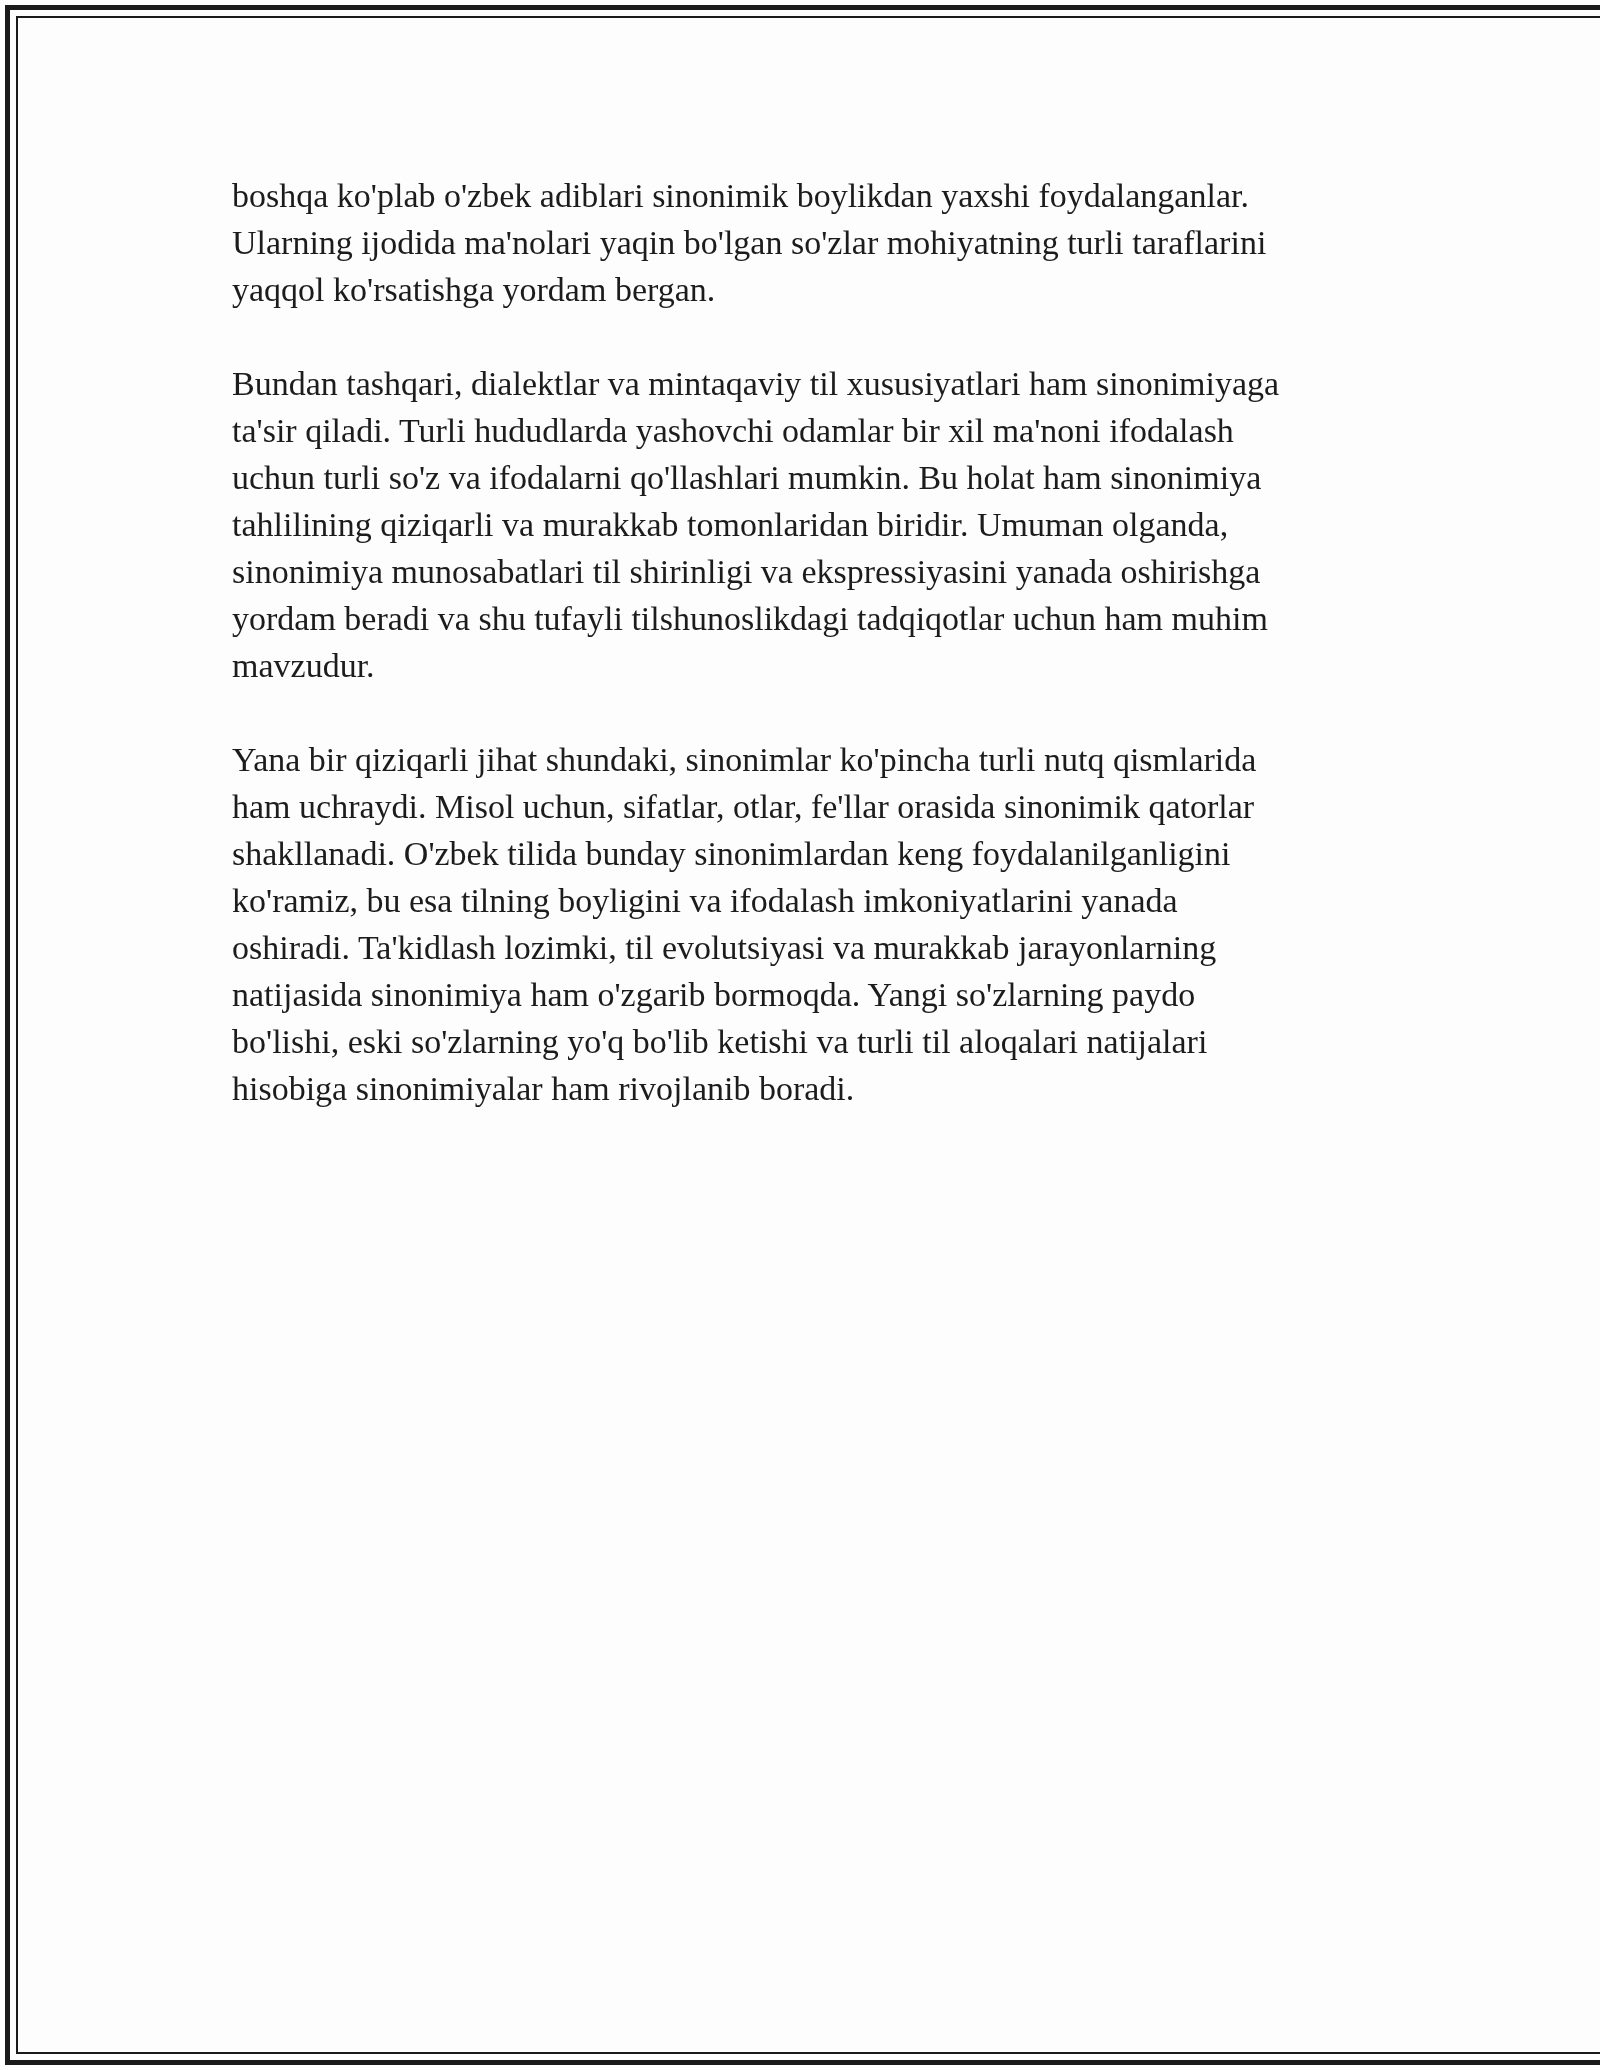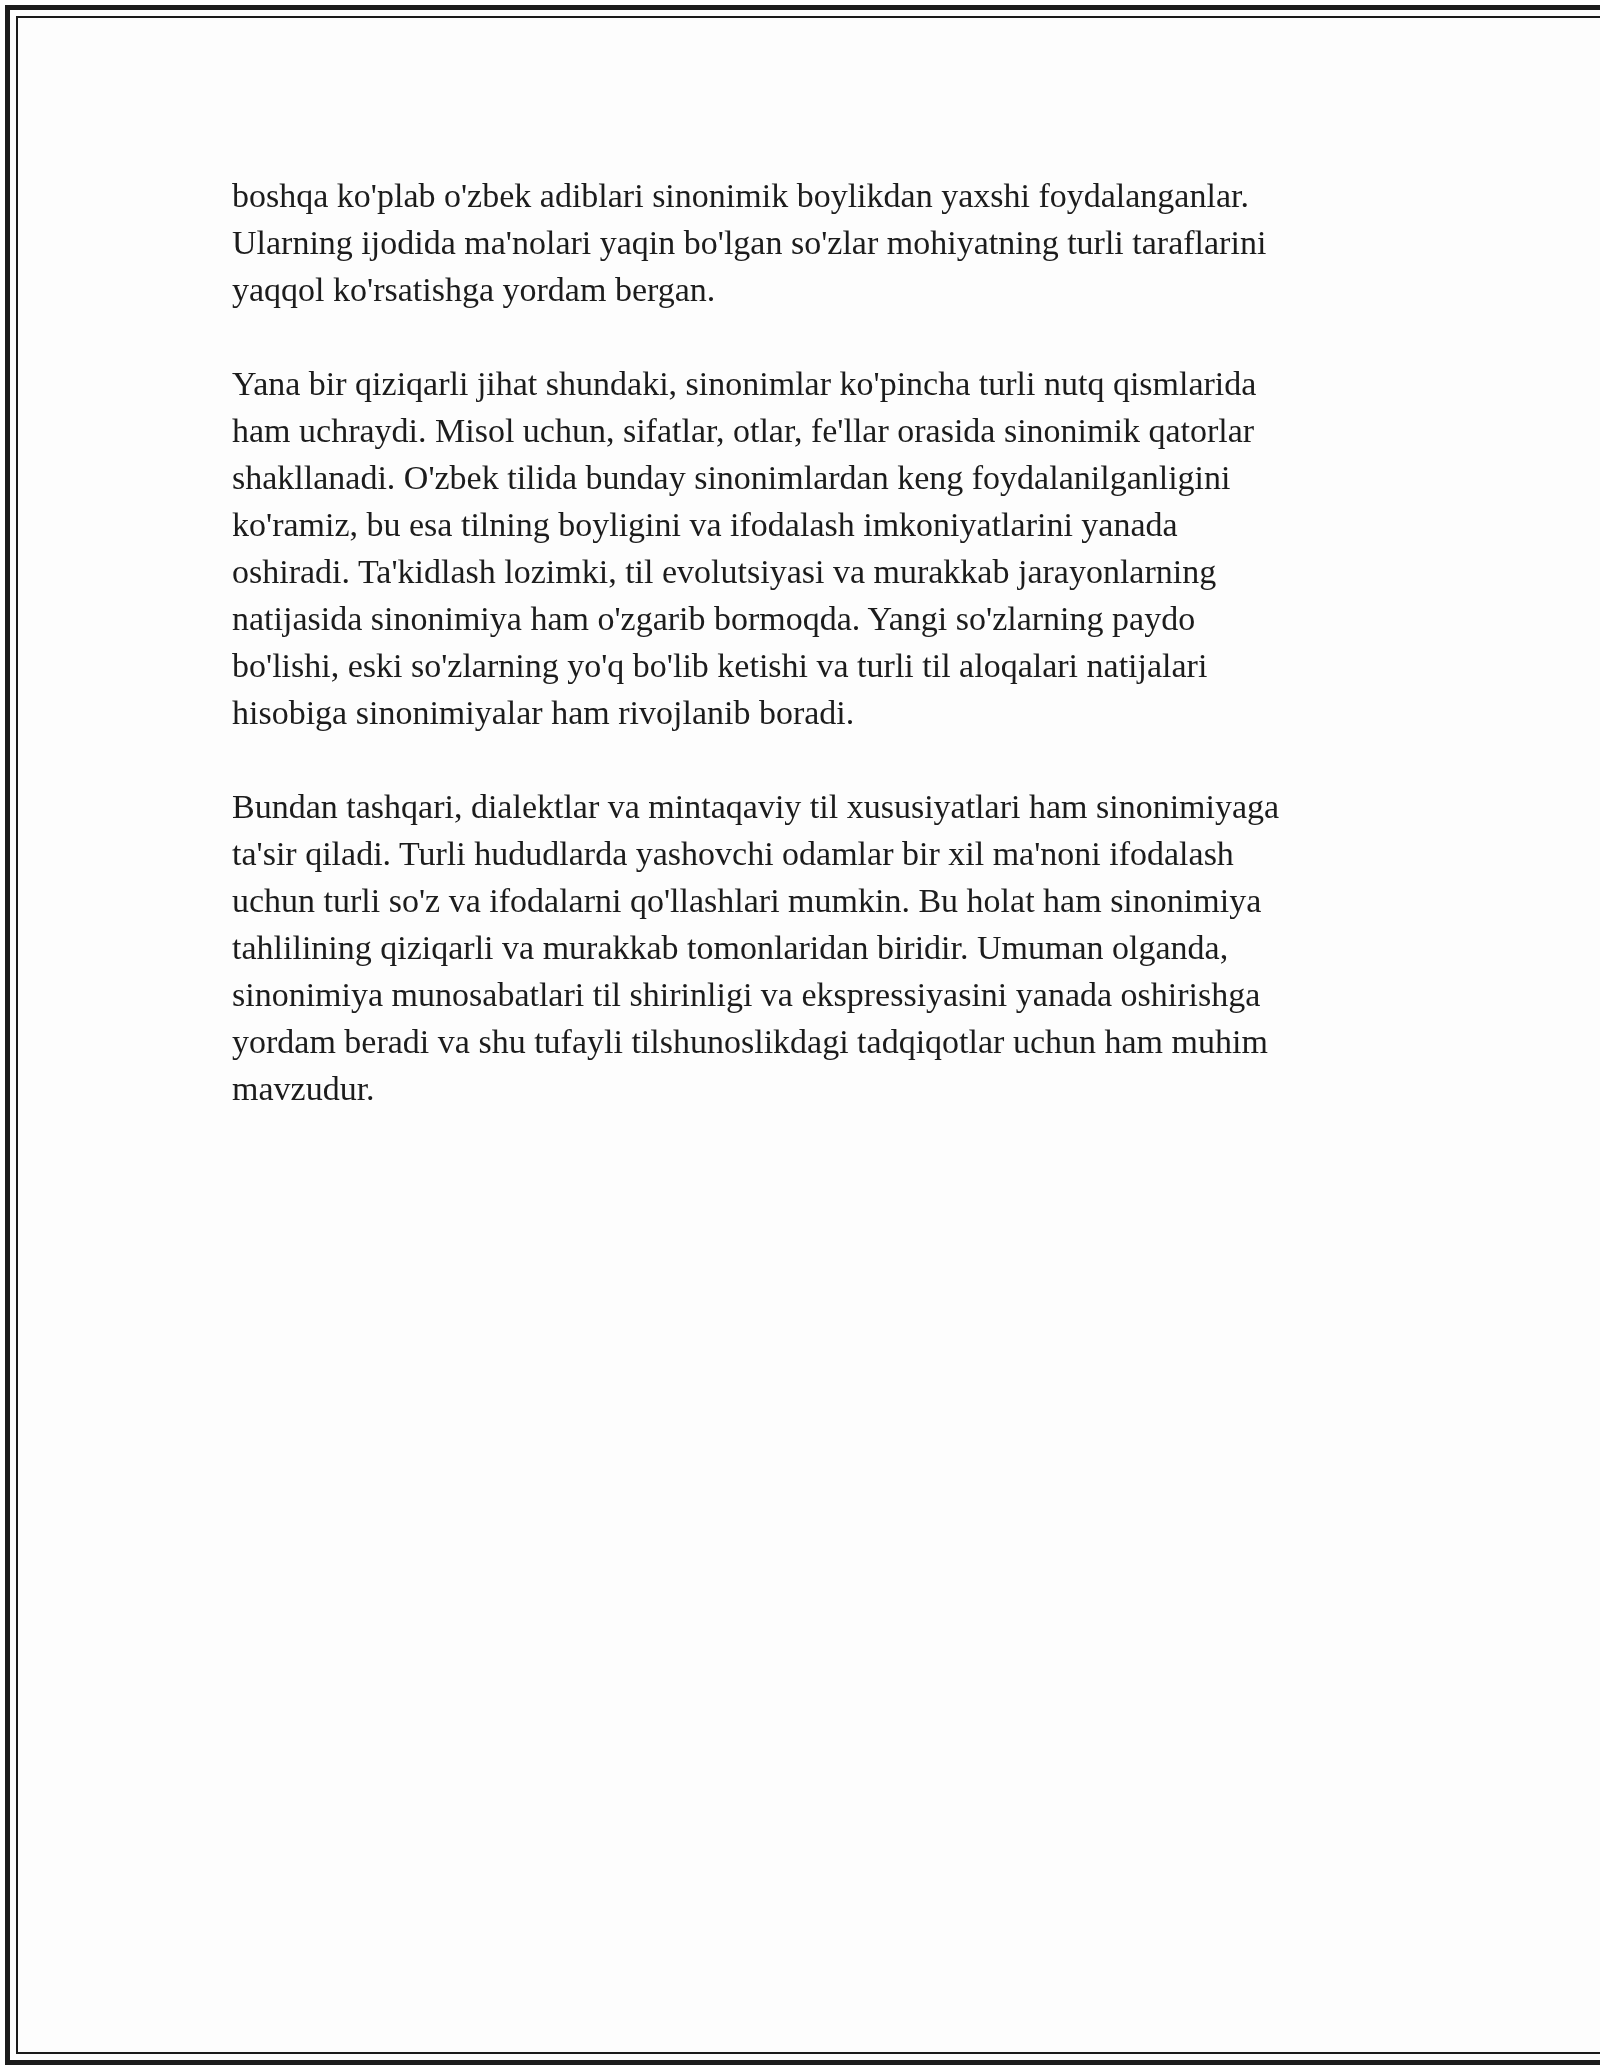--- a/index.html
+++ b/index.html
@@ -46,29 +46,29 @@
 </head>
 <body>
 
 <div class="page">
   <div class="outer-frame"></div>
   <div class="inner-frame"></div>
   <div class="content">
     <p>boshqa ko'plab o'zbek adiblari sinonimik boylikdan yaxshi foydalanganlar.
 Ularning ijodida ma'nolari yaqin bo'lgan so'zlar mohiyatning turli taraflarini
 yaqqol ko'rsatishga yordam bergan.</p>
+    <p>Bundan tashqari, dialektlar va mintaqaviy til xususiyatlari ham sinonimiyaga
+ta'sir qiladi. Turli hududlarda yashovchi odamlar bir xil ma'noni ifodalash
+uchun turli so'z va ifodalarni qo'llashlari mumkin. Bu holat ham sinonimiya
+tahlilining qiziqarli va murakkab tomonlaridan biridir. Umuman olganda,
+sinonimiya munosabatlari til shirinligi va ekspressiyasini yanada oshirishga
+yordam beradi va shu tufayli tilshunoslikdagi tadqiqotlar uchun ham muhim
+mavzudur.</p>
     <p>Yana bir qiziqarli jihat shundaki, sinonimlar ko'pincha turli nutq qismlarida
 ham uchraydi. Misol uchun, sifatlar, otlar, fe'llar orasida sinonimik qatorlar
 shakllanadi. O'zbek tilida bunday sinonimlardan keng foydalanilganligini
 ko'ramiz, bu esa tilning boyligini va ifodalash imkoniyatlarini yanada
 oshiradi. Ta'kidlash lozimki, til evolutsiyasi va murakkab jarayonlarning
 natijasida sinonimiya ham o'zgarib bormoqda. Yangi so'zlarning paydo
 bo'lishi, eski so'zlarning yo'q bo'lib ketishi va turli til aloqalari natijalari
 hisobiga sinonimiyalar ham rivojlanib boradi.</p>
-    <p>Bundan tashqari, dialektlar va mintaqaviy til xususiyatlari ham sinonimiyaga
-ta'sir qiladi. Turli hududlarda yashovchi odamlar bir xil ma'noni ifodalash
-uchun turli so'z va ifodalarni qo'llashlari mumkin. Bu holat ham sinonimiya
-tahlilining qiziqarli va murakkab tomonlaridan biridir. Umuman olganda,
-sinonimiya munosabatlari til shirinligi va ekspressiyasini yanada oshirishga
-yordam beradi va shu tufayli tilshunoslikdagi tadqiqotlar uchun ham muhim
-mavzudur.</p>
   </div>
 </div>
 
 </body></html>

